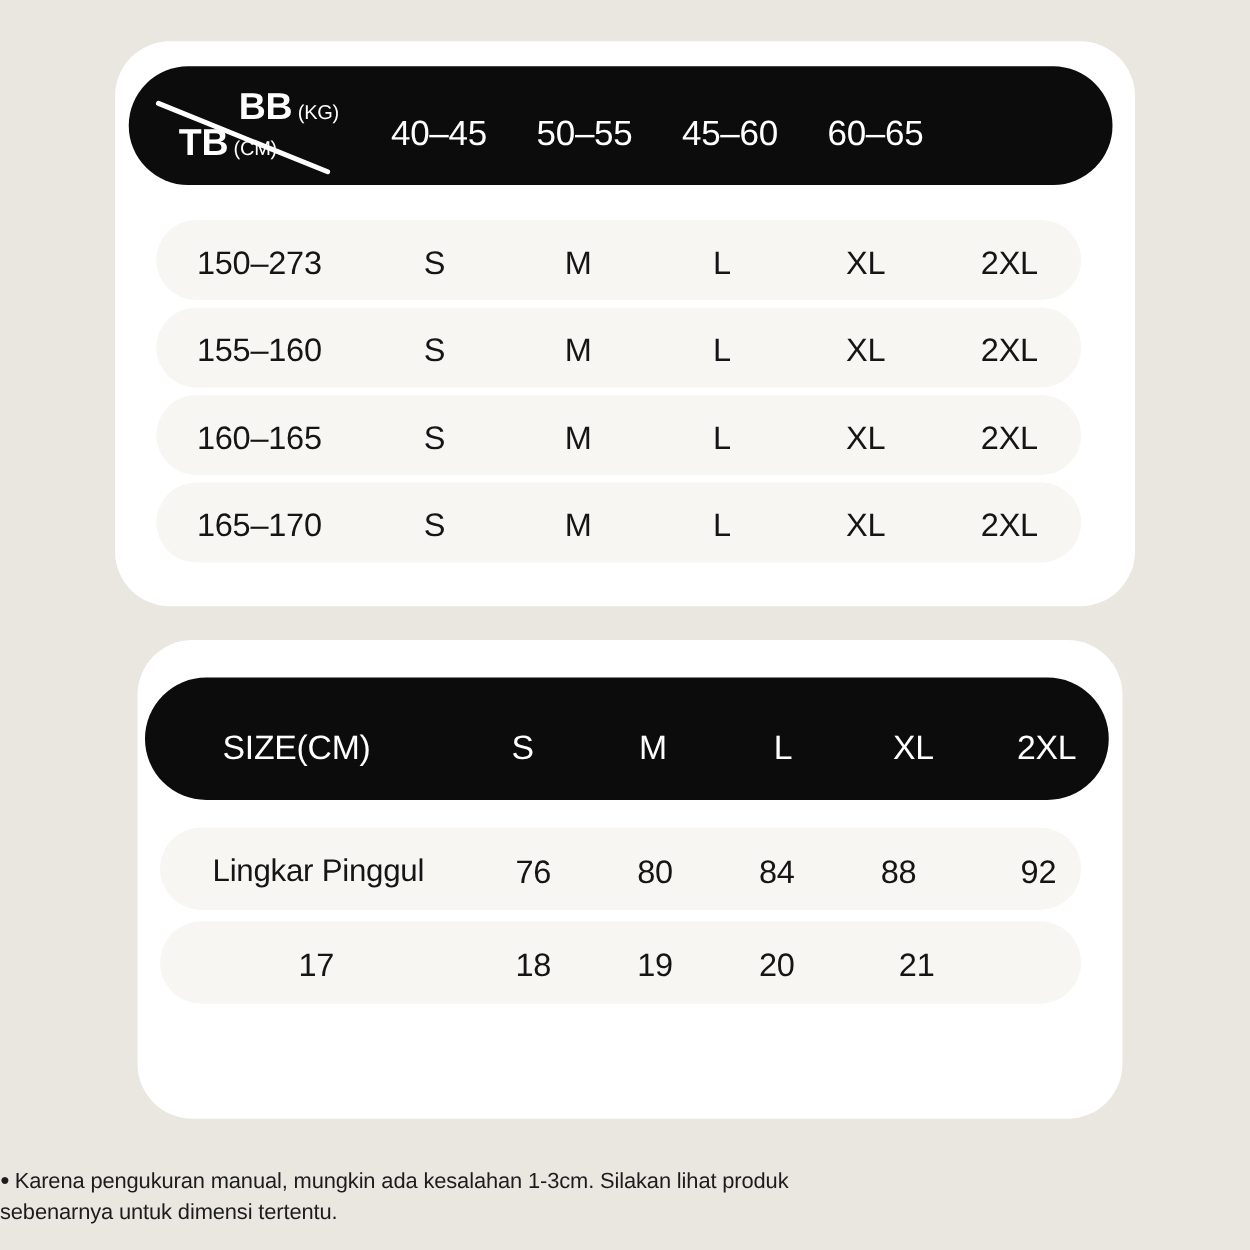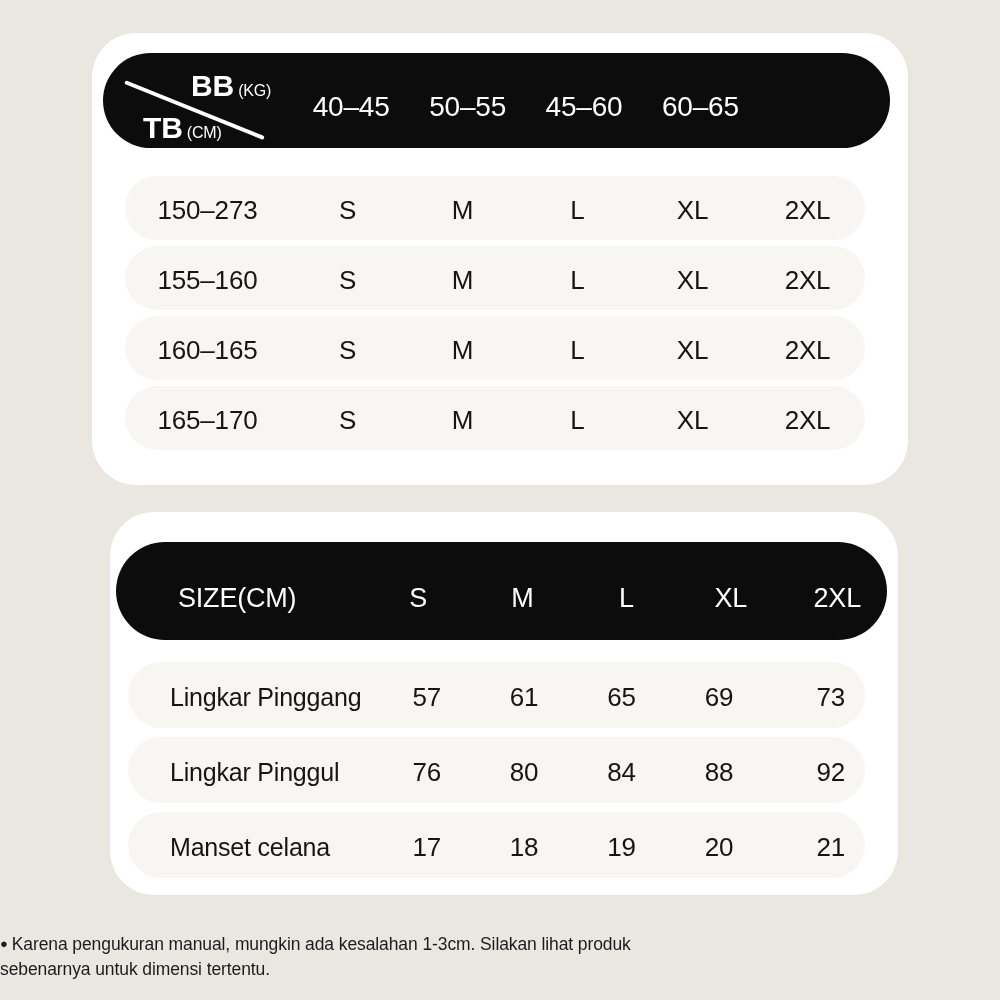--- a/index.html
+++ b/index.html
@@ -53,21 +53,21 @@
 
   
   .corner { position: relative; }
   .corner .diag {
     position: absolute; left: 22px; top: 27px;
     width: 150px; height: 3.5px; border-radius: 2px;
     background: var(--bar-text, #ffffff);
     transform: rotate(22deg); transform-origin: 0 50%;
   }
   .corner .bb { position: absolute; left: 88px; top: 16px; white-space: nowrap; }
-  .corner .tb { position: absolute; left: 40px; top: 58px; white-space: nowrap; }
+  .corner .tb { position: absolute; left: 40px; top: 45px; white-space: nowrap; }
   .axis-main { font-size: 30px; font-weight: 600; }
   .axis-unit { font-size: 16px; font-weight: 500; }
 
   .rows { position: absolute; }
   #rows1 { left: 33px; top: 143px; }
   #rows2 { left: 18px; top: 150px; }
 
   .row-pill {
     background: var(--row, #f8f6f2);
     display: grid;
@@ -167,37 +167,28 @@
       <div class="hcell first">SIZE(CM)</div>
       <div class="hcell">S</div>
       <div class="hcell">M</div>
       <div class="hcell">L</div>
       <div class="hcell">XL</div>
       <div class="hcell last">2XL</div>
     </div>
 
     <div class="rows" id="rows2">
       <div class="row-pill">
-        <div class="cell rowlabel">Lingkar Pinggang</div>
-        <div class="cell">57</div>
-        <div class="cell">61</div>
-        <div class="cell">65</div>
-        <div class="cell">69</div>
-        <div class="cell last">73</div>
-      </div>
-      <div class="row-pill">
         <div class="cell rowlabel">Lingkar Pinggul</div>
         <div class="cell">76</div>
         <div class="cell">80</div>
         <div class="cell">84</div>
         <div class="cell">88</div>
         <div class="cell last">92</div>
       </div>
       <div class="row-pill">
-        <div class="cell rowlabel">Manset celana</div>
         <div class="cell">17</div>
         <div class="cell">18</div>
         <div class="cell">19</div>
         <div class="cell">20</div>
         <div class="cell last">21</div>
       </div>
     </div>
   </div>
 
   <div class="footnote">

